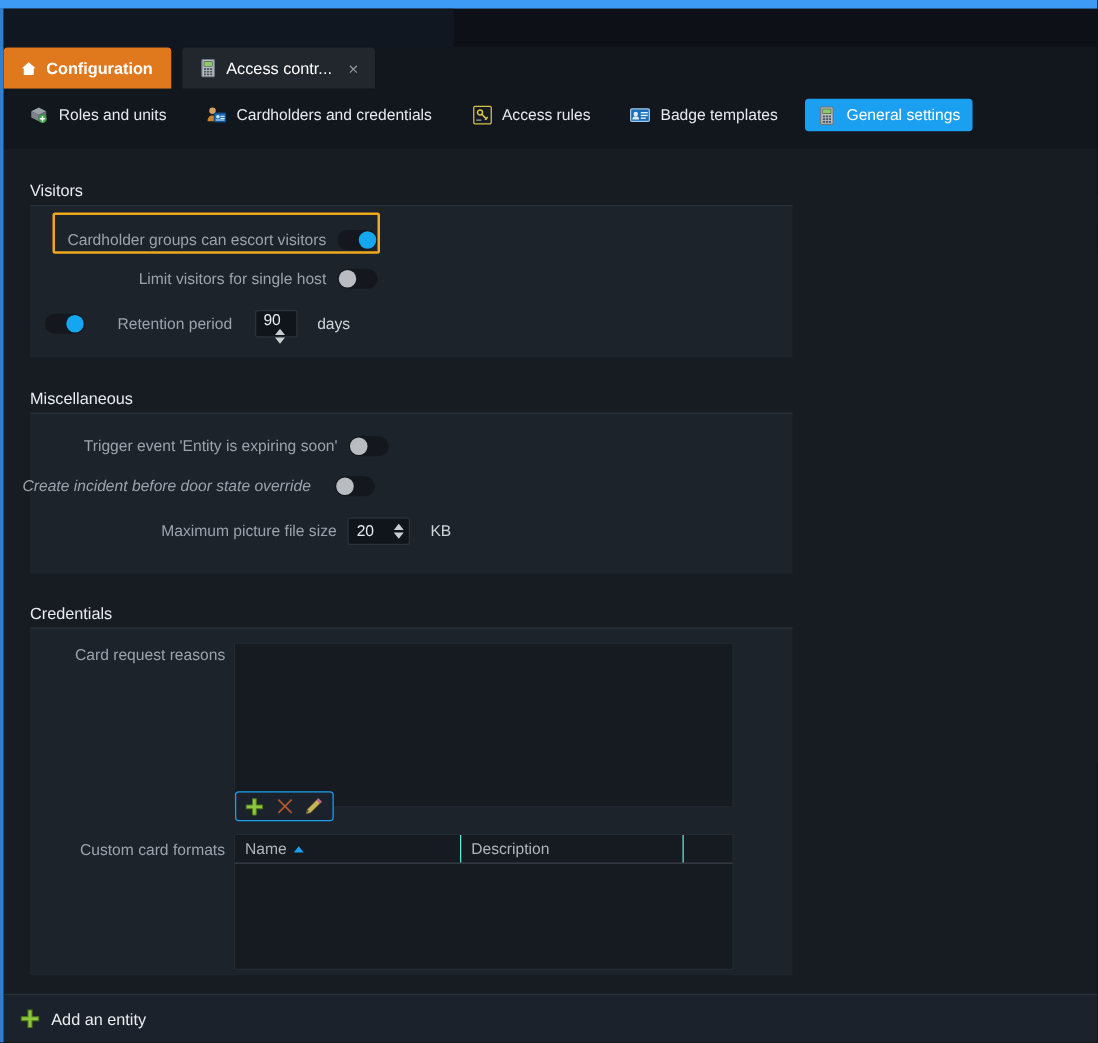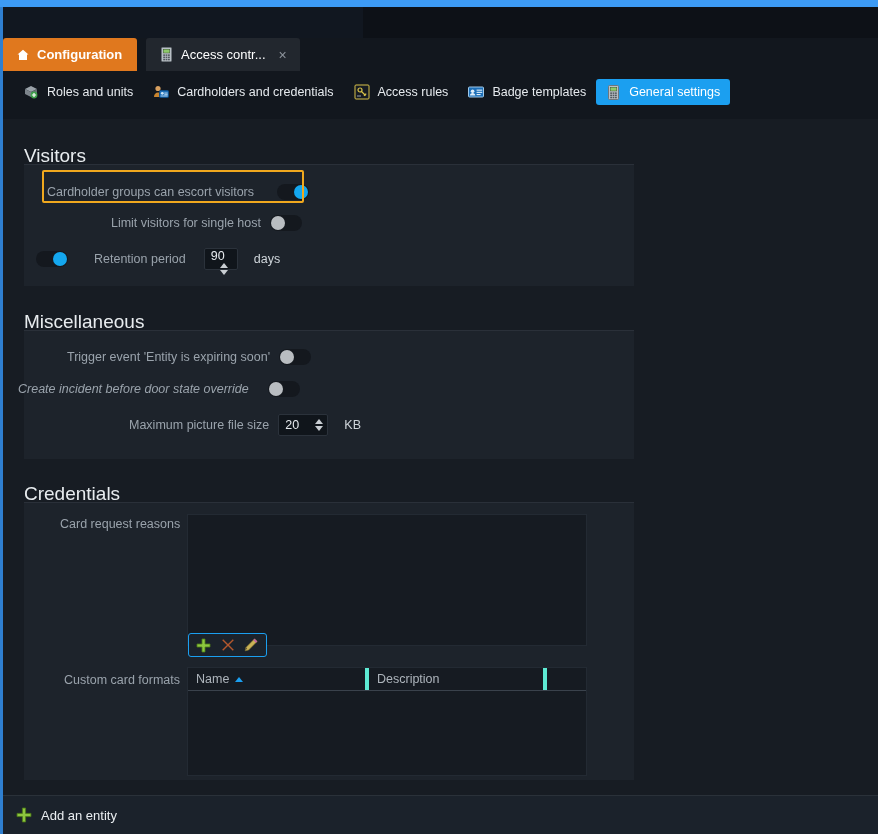--- a/index.html
+++ b/index.html
@@ -60,21 +60,21 @@
   .tab-label-trunc { white-space: nowrap; }
 
   
   .ribbon {
     position: absolute; top: 71px; left: 3px;
     width: 875px; height: 48px;
     background: #12171e;
   }
   .subtabs {
     position: absolute; top: 8px; left: 10px;
-    display: flex; align-items: center; gap: 0px;
+    display: flex; align-items: center; gap: 12px;
   }
   .subtab {
     display: flex; align-items: center; gap: 8px;
     height: 26px; padding: 0 10px;
     font-size: 12.5px; color: #e6eaee;
     border-radius: 3px;
     white-space: nowrap;
     cursor: default; user-select: none;
   }
   .subtab.active { background: #1b9ff0; color: #ffffff; }
@@ -99,21 +99,21 @@
   
   .content {
     position: absolute; top: 119px; left: 3px;
     width: 875px; height: 676px;
     background: #171c23;
     overflow: hidden;
   }
 
   .section-title {
     position: absolute;
-    font-size: 19px; color: #e8ecef;
+    font-size: 13px; color: #e8ecef;
     user-select: none;
   }
   .panel {
     position: absolute;
     background: #1d232b;
     border-top: 1px solid #2a3039;
   }
 
   .row { position: absolute; display: flex; align-items: center; }
   .field-label {
@@ -196,21 +196,21 @@
     border: 1px solid #232a33;
   }
   .thead {
     display: flex; height: 23px;
     border-bottom: 1px solid #3a424c;
   }
   .th {
     display: flex; align-items: center; gap: 6px;
     padding: 0 8px; height: 100%;
     font-size: 12.5px; color: #aeb5bc;
-    border-right: 4px solid #5eead4;
+    border-right: 1px solid #5eead4;
     user-select: none;
   }
   .sort-asc {
     width: 0; height: 0;
     border-left: 4px solid transparent; border-right: 4px solid transparent;
     border-bottom: 5px solid #1b9ff0;
   }
 
   
   .bottombar {
@@ -370,21 +370,21 @@
 
     <div class="searchbox"></div>
   </div>
 
   <div class="content">
 
     <div class="section-title" style="left:21px; top:26px;">Visitors</div>
 
     <div class="panel" style="left:21px; top:45px; width:610px; height:122px;"></div>
 
-    <div class="row" style="left:44px; top:58px; width:255px; height:30px; justify-content:flex-start; gap:23px;">
+    <div class="row" style="left:44px; top:58px; width:255px; height:30px; justify-content:flex-end; gap:9px;">
       <span class="field-label">Cardholder groups can escort visitors</span>
       <span class="toggle on">
           <span class="knob"></span>
         </span>
     </div>
     <div class="highlight-ring" style="left:39px; top:170px; width:262px; height:33px; top:51px;"></div>
 
     <div class="row" style="left:44px; top:90px; width:255px; height:28px; justify-content:flex-end; gap:9px;">
       <span class="field-label">Limit visitors for single host</span>
       <span class="toggle off">

